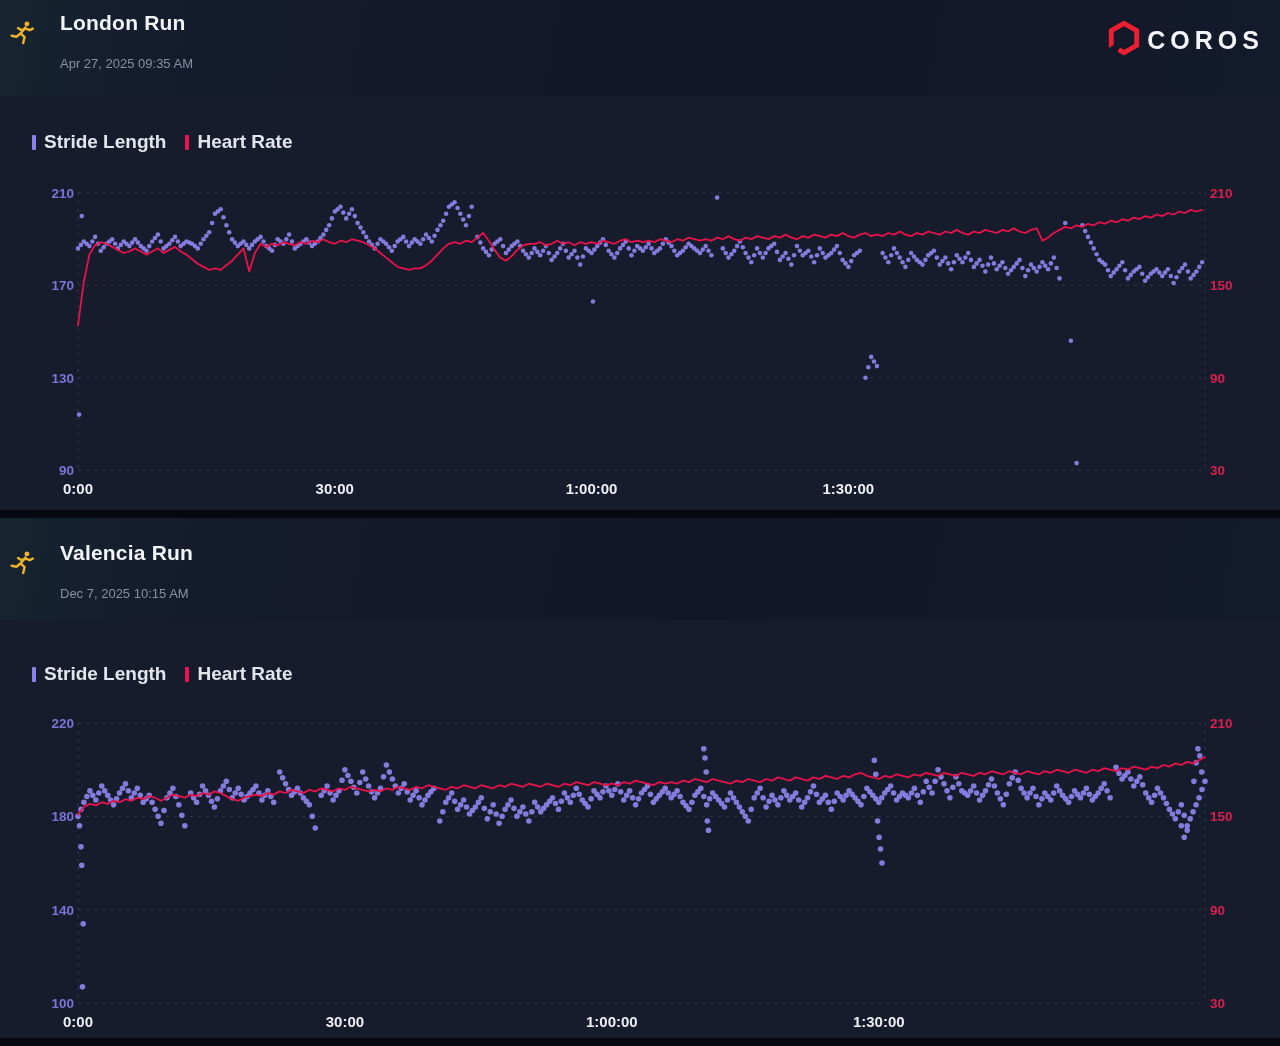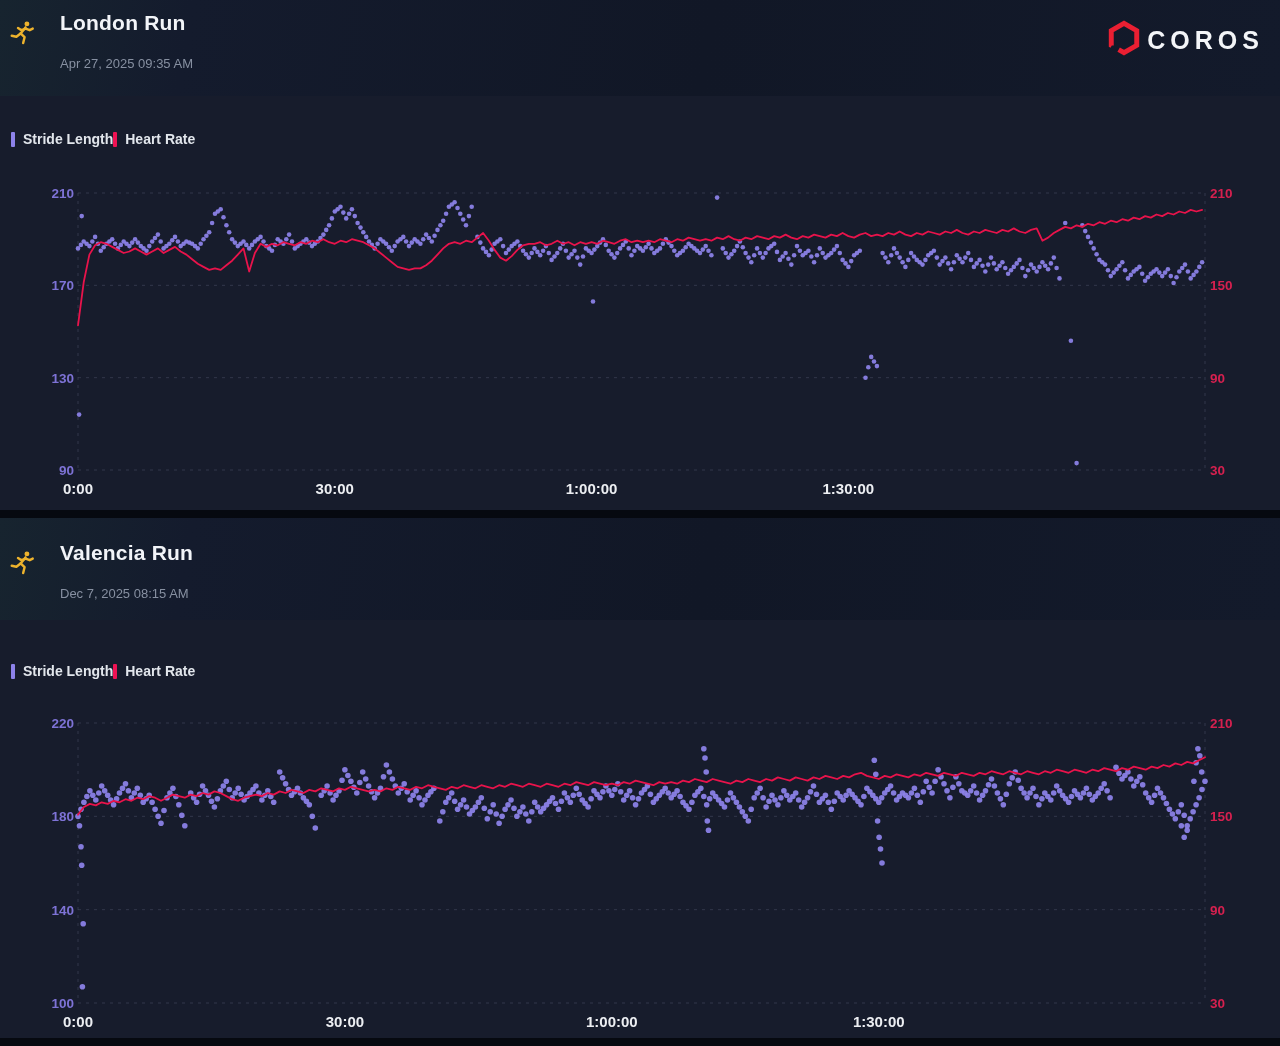--- a/index.html
+++ b/index.html
@@ -20,21 +20,21 @@
   .runner{position:absolute;left:8px;width:28px;height:28px}
   #header1 .runner{top:19px}
   #header2 .runner{top:31px}
   .htext{position:absolute;left:60px}
   #header1 .htext{top:10px}
   #header2 .htext{top:22px}
   .title{font-size:21px;font-weight:700;color:#f2f4f8;letter-spacing:.2px;line-height:26px}
   .datetime{font-size:13px;color:#8790a1;margin-top:20px}
   .logo{position:absolute;right:16px;top:18px;display:flex;align-items:center;gap:4px}
   .logo-text{font-size:25px;font-weight:700;letter-spacing:5px;color:#f3f5f8}
-  .legend{position:absolute;left:11px;display:flex;font-size:14px;font-weight:600;color:#e2e6ec}
+  .legend{position:absolute;left:32px;display:flex;gap:19px;font-size:19px;font-weight:600;color:#e2e6ec}
   #legend1{top:131px}
   #legend2{top:663px}
   .legend-item{display:flex;align-items:center}
   .sw{width:4px;height:15px;border-radius:1px;margin-right:8px;display:inline-block}
   #charts-svg{position:absolute;left:0;top:0}
   #charts-svg text{font-family:"Liberation Sans",sans-serif}
   .grid{stroke:#4d5269;stroke-opacity:.5;stroke-dasharray:3 5;stroke-width:1}
   .tickL,.tickR{font-size:13.5px;font-weight:700}
   .tickX{font-size:15px;font-weight:700;fill:#eceef2}
 </style>
@@ -84,21 +84,21 @@
       <circle cx="16.2" cy="4.2" r="2.1" fill="#edb32d" stroke="none"></circle>
       <path d="M15 7.2 L10.8 12.4"></path>
       <path d="M14.6 8 L18.6 9.6 L21.2 8.2"></path>
       <path d="M14.8 8.4 L11.2 9.5 L8.6 7.7"></path>
       <path d="M10.8 12.4 L14.2 15.6 L13 20.6"></path>
       <path d="M10.8 12.4 L7.2 15.2 L3.2 14.4"></path>
     </svg>
   </span>
   <div class="htext">
     <div class="title">Valencia Run</div>
-    <div class="datetime">Dec 7, 2025 08:15 AM</div>
+    <div class="datetime">Dec 7, 2025 10:15 AM</div>
   </div>
 </div>
 
 <div class="panel" id="panel2"></div>
 <div class="legend" id="legend2">
   <span class="legend-item">
     <span class="sw" style="background: rgb(141, 130, 234);"></span>
     <span>Stride Length</span>
   </span>
   <span class="legend-item">

